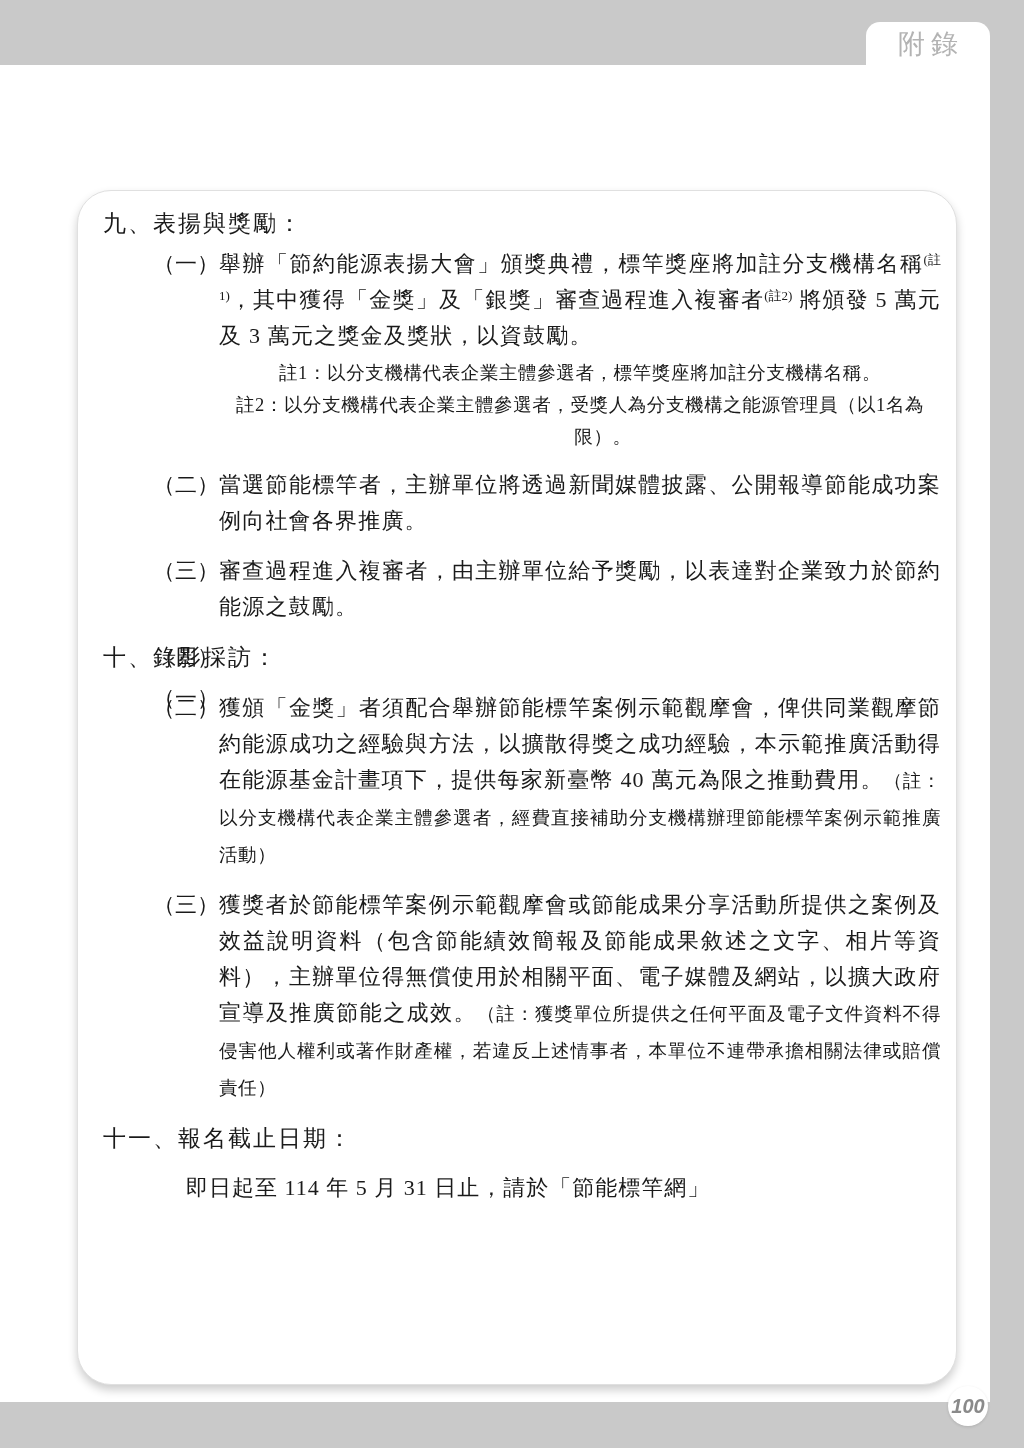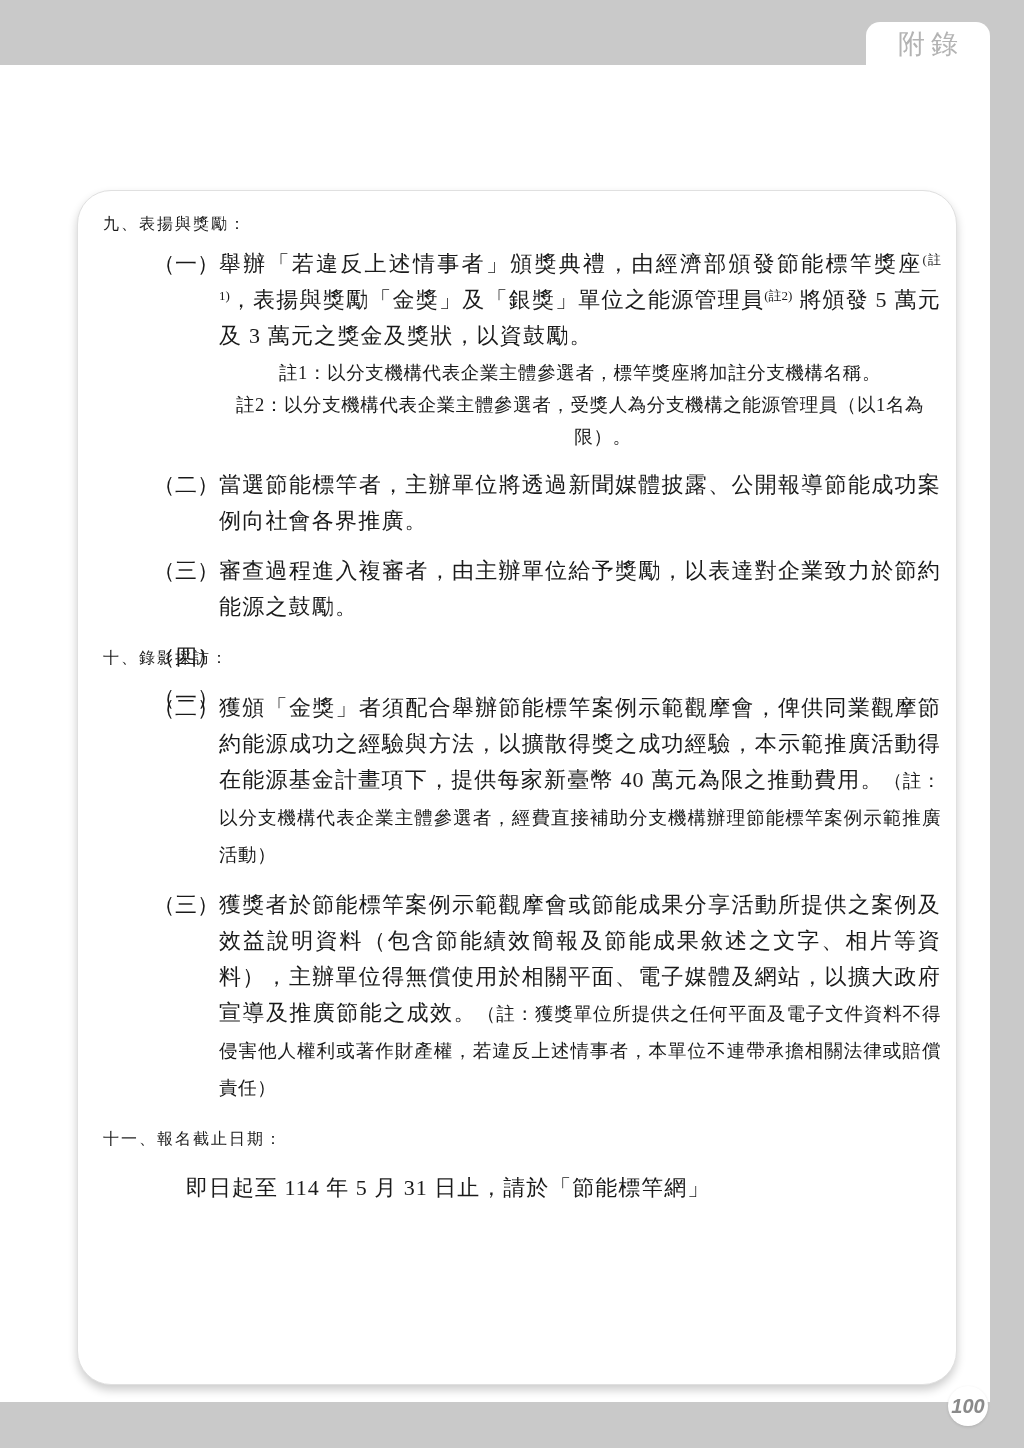--- a/index.html
+++ b/index.html
@@ -35,21 +35,21 @@
 
   .content-box {
     position:absolute; top:190px; left:77px; width:880px; height:1195px;
     box-sizing:border-box; background:#ffffff;
     border:1px solid #e0e0e0; border-radius:34px;
     box-shadow:0 5px 10px rgba(0,0,0,0.20);
   }
   .doc { position:absolute; top:14px; left:25px; width:838px; }
 
   .sec-heading {
-    font-size:16px; font-weight:normal; letter-spacing:2px;
+    font-size:23px; font-weight:normal; letter-spacing:2px;
     line-height:37px; margin:0 0 4px 0;
   }
   .item {
     position:relative; padding-left:116px; margin:0 0 14px 0;
     font-size:22px; letter-spacing:1.2px; line-height:36px; text-align:justify;
   }
   .item .marker { position:absolute; left:50px; top:0; letter-spacing:0; }
   sup.fn { font-size:13px; letter-spacing:0; vertical-align:7px; line-height:0; }
   .inline-note { font-size:18.5px; letter-spacing:0.6px; }
   .notes { margin-top:3px; font-size:18.5px; letter-spacing:0.6px; line-height:32px; }
@@ -72,21 +72,21 @@
     <span class="tab-label">附錄</span>
   </div>
 
   <div class="content-box">
     <div class="doc">
 
       <h2 class="sec-heading">九、表揚與獎勵：</h2>
 
       <div class="item">
         <span class="marker">（一）</span>
-        <span>舉辦「若違反上述情事者」頒獎典禮，由經濟部頒發節能標竿獎座</span><sup class="fn">(註1)</sup><span>，表揚與獎勵「金獎」及「銀獎」單位之能源管理員</span><sup class="fn">(註2)</sup><span> 將頒發 5 萬元及 3 萬元之獎金及獎狀，以資鼓勵。</span>
+        <span>舉辦「節約能源表揚大會」頒獎典禮，標竿獎座將加註分支機構名稱</span><sup class="fn">(註1)</sup><span>，其中獲得「金獎」及「銀獎」審查過程進入複審者</span><sup class="fn">(註2)</sup><span> 將頒發 5 萬元及 3 萬元之獎金及獎狀，以資鼓勵。</span>
         <div class="notes">
           <p class="note"><span>註1：</span><span>以分支機構代表企業主體參選者，標竿獎座將加註分支機構名稱。</span></p>
           <p class="note"><span>註2：</span><span>以分支機構代表企業主體參選者，受獎人為分支機構之能源管理員（以1名為限）。</span></p>
         </div>
       </div>
 
       <div class="item">
         <span class="marker">（二）</span>
         <span>當選節能標竿者，主辦單位將透過新聞媒體披露、公開報導節能成功案例向社會各界推廣。</span>
       </div>

